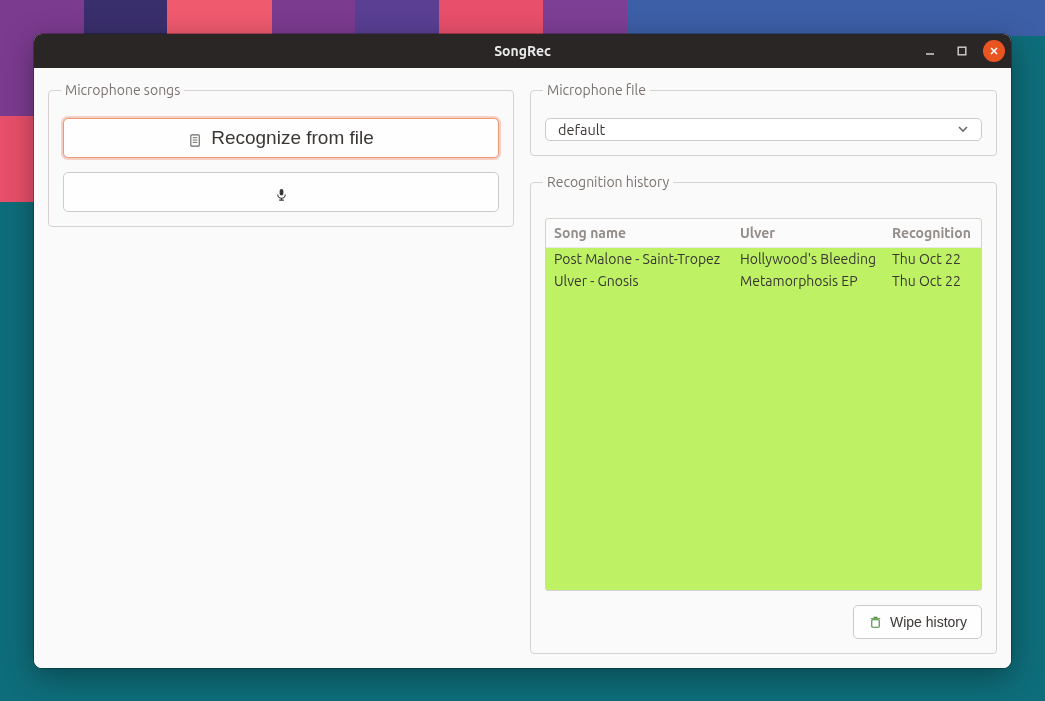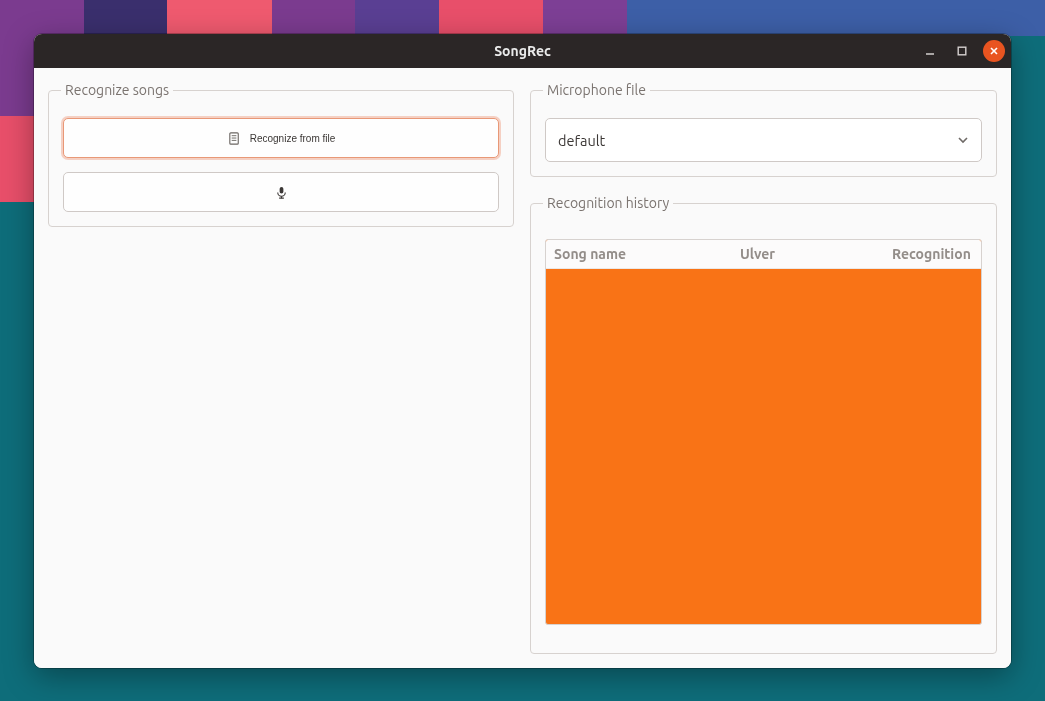--- a/index.html
+++ b/index.html
@@ -65,55 +65,55 @@
     color: #7a736f;
     margin-left: -2px;
   }
 
   .btn {
     width: 100%;
     height: 40px;
     border: 1px solid #cfc9c6;
     border-radius: 5px;
     background: #fefefe;
-    font-size: 10px;
+    font-size: 19px;
     color: #3b3735;
     display: flex; align-items: center; justify-content: center;
     gap: 8px;
     cursor: pointer;
   }
   .btn.focus-ring {
     border: 1px solid #e89877;
     box-shadow: 0 0 0 2px rgba(233,84,32,0.25);
   }
 
   .btn-row { display: flex; flex-direction: column; gap: 14px; }
 
   .select {
     width: 100%;
-    height: 44px;
+    height: 23px;
     border: 1px solid #cfc9c6;
     border-radius: 5px;
     background: #fff;
     display: flex; align-items: center; justify-content: space-between;
     padding: 0 12px;
     font-size: 14.5px;
     color: #3b3735;
     cursor: pointer;
   }
   .select .chev { color: #6f6a67; }
 
   .history-group { flex: 1; display: flex; flex-direction: column; }
   .history-inner { flex: 1; display: flex; flex-direction: column; gap: 14px; }
 
   .table-wrap {
     flex: 1;
     border: 1px solid #d7d2cf;
     border-radius: 3px;
-    background: #f97316;
+    background: #bef264;
     overflow: hidden;
     display: flex; flex-direction: column;
     margin-top: 8px;
   }
   table { width: 100%; border-collapse: collapse; table-layout: fixed; font-size: 14px; color: #383533; }
   thead th {
     text-align: left;
     font-weight: 600;
     color: #938d89;
     font-size: 14px;
@@ -177,21 +177,21 @@
             <line x1="8" y1="2" x2="2" y2="8" stroke="currentColor" stroke-width="1.6"></line>
           </svg>
       </div>
     </div>
   </div>
 
   <div class="content">
 
     <div class="col-left">
       <fieldset class="group">
-        <legend>Recognize songs</legend>
+        <legend>Microphone songs</legend>
         <div class="btn-row">
           <button class="btn focus-ring">
             <span class="ico">
               <svg viewBox="0 0 16 16">
                   <rect x="3" y="2" width="9" height="12" rx="1" fill="none" stroke="#6b6662" stroke-width="1.2"></rect>
                   <line x1="5" y1="5" x2="10" y2="5" stroke="#6b6662" stroke-width="1"></line>
                   <line x1="5" y1="7.5" x2="10" y2="7.5" stroke="#6b6662" stroke-width="1"></line>
                   <line x1="5" y1="10" x2="10" y2="10" stroke="#6b6662" stroke-width="1"></line>
                 </svg>
             </span>
@@ -235,24 +235,44 @@
                   <col class="c3">
                 </colgroup>
               <thead>
                 <tr>
                   <th>Song name</th>
                   <th>Ulver</th>
                   <th>Recognition</th>
                 </tr>
               </thead>
               <tbody>
+                <tr>
+                  <td>Post Malone - Saint-Tropez</td>
+                  <td>Hollywood's Bleeding</td>
+                  <td>Thu Oct 22</td>
+                </tr>
+                <tr>
+                  <td>Ulver - Gnosis</td>
+                  <td>Metamorphosis EP</td>
+                  <td>Thu Oct 22</td>
+                </tr>
               </tbody>
             </table>
           </div>
 
           <div class="history-buttons">
+            <button class="sbtn">
+              <span class="ico">
+                <svg viewBox="0 0 16 16">
+                    <rect x="4" y="5" width="8" height="8" rx="1" fill="none" stroke="#4a8a3a" stroke-width="1.2"></rect>
+                    <line x1="3" y1="4" x2="13" y2="4" stroke="#4a8a3a" stroke-width="1.2"></line>
+                    <line x1="6" y1="2.5" x2="10" y2="2.5" stroke="#4a8a3a" stroke-width="1.2"></line>
+                  </svg>
+              </span>
+              <span>Wipe history</span>
+            </button>
           </div>
         </div>
       </fieldset>
     </div>
 
   </div>
 </div>
 
 </body></html>

